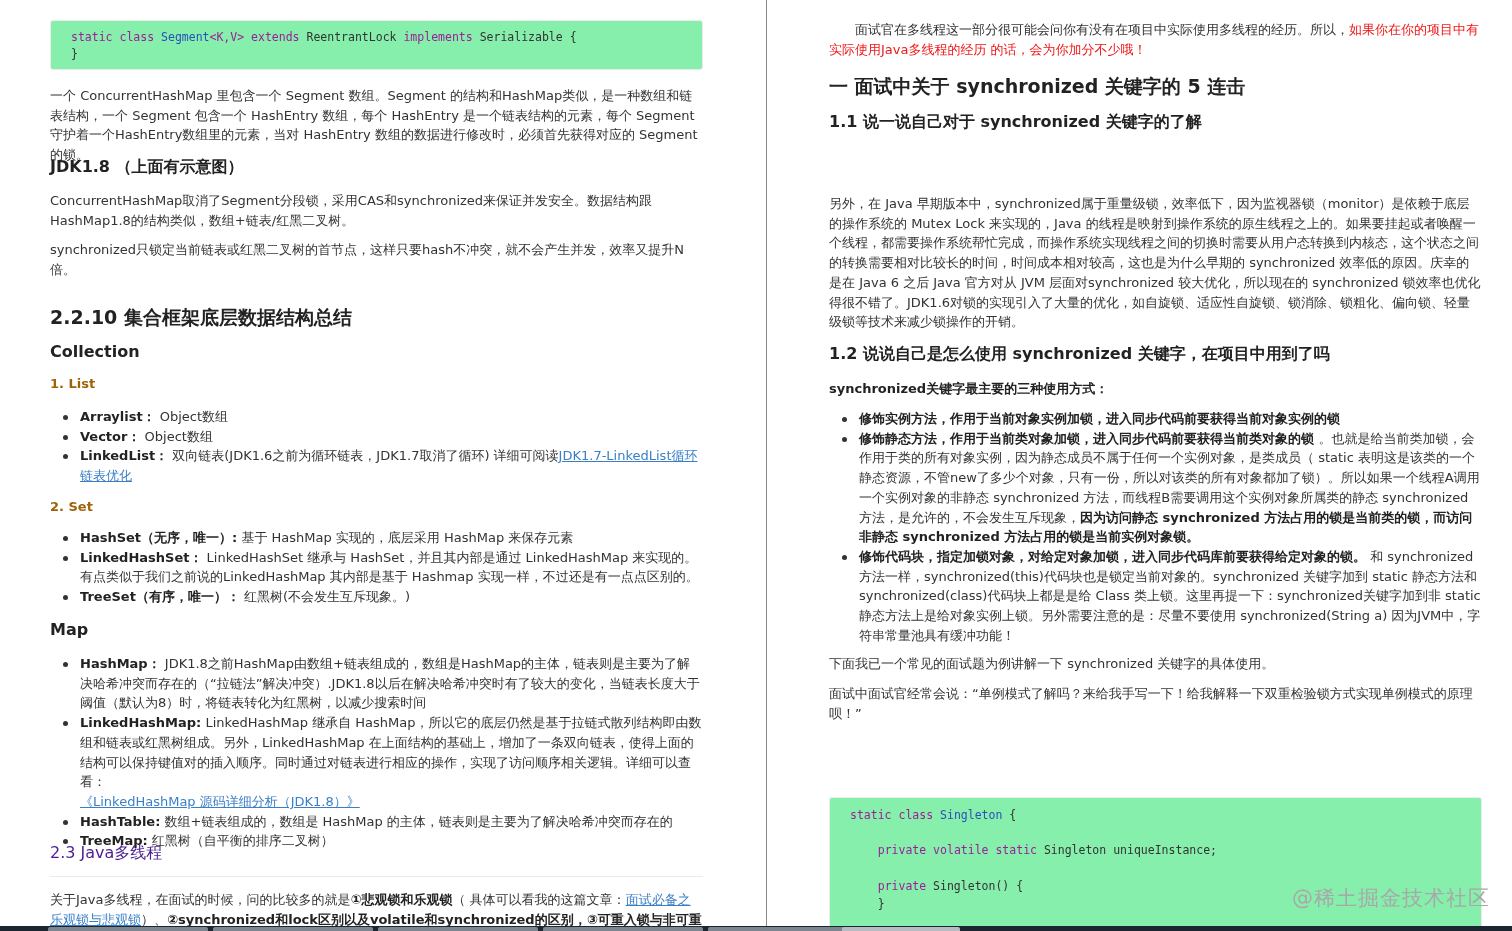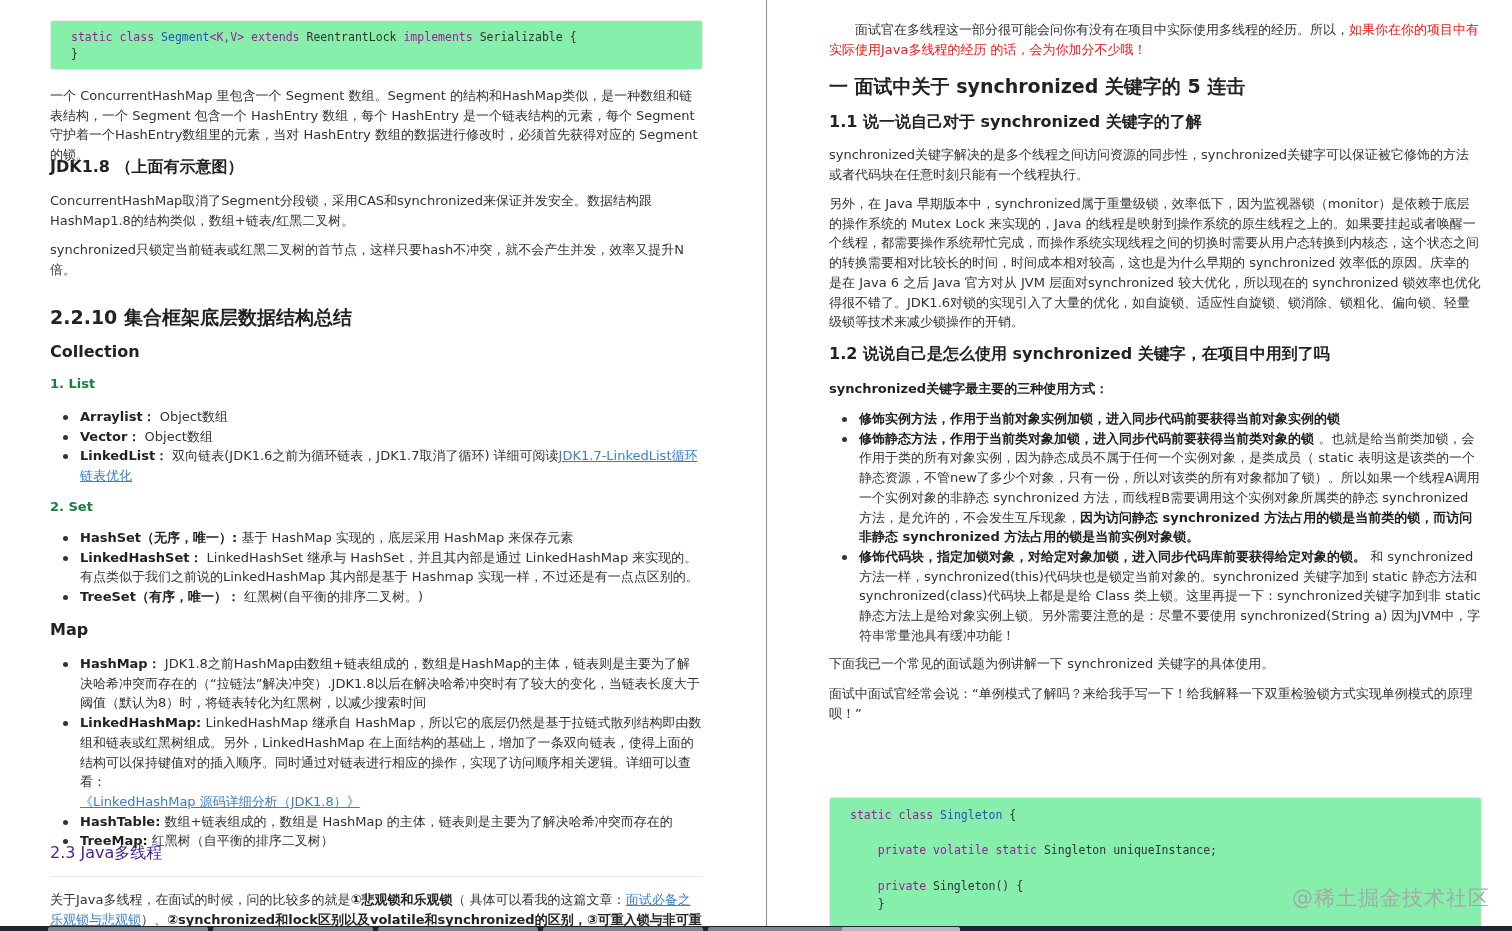--- a/index.html
+++ b/index.html
@@ -20,21 +20,21 @@
   b, .b { font-weight: bold; color: #222; }
   a { color: #3a7fc6; text-decoration: underline; }
   .red { color: #f01818; }
 
   .code { background: #86efac; border: 1px solid #ececec; border-radius: 3px; font-family: "DejaVu Sans Mono", "Liberation Mono", monospace; font-size: 11.5px; color: #333; white-space: pre; }
   .kw { color: #9b1e98; }
   .ty { color: #2a4fbd; }
 
   h2 { font-size: 19px; font-weight: bold; color: #222; }
   h3 { font-size: 16px; font-weight: bold; color: #222; }
-  h4 { font-size: 13px; font-weight: bold; color: #15803d; }
+  h4 { font-size: 13px; font-weight: bold; color: #a16207; }
   h1.big { font-size: 16px; font-weight: normal; color: #4c1d95; }
 
   ul { list-style: none; }
   ul li { position: relative; padding-left: 30px; }
   ul li::before { content: ""; position: absolute; left: 13px; top: 8px; width: 5px; height: 5px; border-radius: 50%; background: #333; }
 
   .hr { height: 1px; background: #eaeaea; }
 
   .watermark { position: absolute; right: 22px; top: 884px; font-size: 21px; color: #a8a8a8; letter-spacing: 1px; }
 
@@ -63,21 +63,21 @@
   <ul class="col" style="top:407px;">
     <li><b>Arraylist：</b><span> Object数组</span></li>
     <li><b>Vector：</b><span> Object数组</span></li>
     <li><b>LinkedList：</b><span> 双向链表(JDK1.6之前为循环链表，JDK1.7取消了循环) 详细可阅读</span><a>JDK1.7-LinkedList循环链表优化</a></li>
   </ul>
 
   <h4 class="col" style="top:499px;">2. Set</h4>
   <ul class="col" style="top:528px;">
     <li><b>HashSet（无序，唯一）:</b><span> 基于 HashMap 实现的，底层采用 HashMap 来保存元素</span></li>
     <li><b>LinkedHashSet：</b><span> LinkedHashSet 继承与 HashSet，并且其内部是通过 LinkedHashMap 来实现的。有点类似于我们之前说的LinkedHashMap 其内部是基于 Hashmap 实现一样，不过还是有一点点区别的。</span></li>
-    <li><b>TreeSet（有序，唯一）：</b><span> 红黑树(自平衡的排序二叉树。)</span></li>
+    <li><b>TreeSet（有序，唯一）：</b><span> 红黑树(不会发生互斥现象。)</span></li>
   </ul>
 
   <h3 class="col" style="top:620px;">Map</h3>
   <ul class="col" style="top:654px;">
     <li><b>HashMap：</b><span> JDK1.8之前HashMap由数组+链表组成的，数组是HashMap的主体，链表则是主要为了解决哈希冲突而存在的（“拉链法”解决冲突）.JDK1.8以后在解决哈希冲突时有了较大的变化，当链表长度大于阈值（默认为8）时，将链表转化为红黑树，以减少搜索时间</span></li>
     <li><b>LinkedHashMap:</b><span> LinkedHashMap 继承自 HashMap，所以它的底层仍然是基于拉链式散列结构即由数组和链表或红黑树组成。另外，LinkedHashMap 在上面结构的基础上，增加了一条双向链表，使得上面的结构可以保持键值对的插入顺序。同时通过对链表进行相应的操作，实现了访问顺序相关逻辑。详细可以查看：</span><br><a>《LinkedHashMap 源码详细分析（JDK1.8）》</a></li>
     <li><b>HashTable:</b><span> 数组+链表组成的，数组是 HashMap 的主体，链表则是主要为了解决哈希冲突而存在的</span></li>
     <li><b>TreeMap:</b><span> 红黑树（自平衡的排序二叉树）</span></li>
   </ul>
 
@@ -89,21 +89,20 @@
 
 <div class="divider"></div>
 
 <div class="page page-right">
 
   <p class="col" style="top:20px; text-indent:26px;"><span>面试官在多线程这一部分很可能会问你有没有在项目中实际使用多线程的经历。所以，</span><span class="red">如果你在你的项目中有实际使用Java多线程的经历 的话，会为你加分不少哦！</span></p>
 
   <h2 class="col" style="top:74px;">一 面试中关于 synchronized 关键字的 5 连击</h2>
   <h3 class="col" style="top:112px;">1.1 说一说自己对于 synchronized 关键字的了解</h3>
 
-  <p class="col" style="top:145px;">synchronized关键字解决的是多个线程之间访问资源的同步性，synchronized关键字可以保证被它修饰的方法或者代码块在任意时刻只能有一个线程执行。</p>
   <p class="col" style="top:194px;">另外，在 Java 早期版本中，synchronized属于重量级锁，效率低下，因为监视器锁（monitor）是依赖于底层的操作系统的 Mutex Lock 来实现的，Java 的线程是映射到操作系统的原生线程之上的。如果要挂起或者唤醒一个线程，都需要操作系统帮忙完成，而操作系统实现线程之间的切换时需要从用户态转换到内核态，这个状态之间的转换需要相对比较长的时间，时间成本相对较高，这也是为什么早期的 synchronized 效率低的原因。庆幸的是在 Java 6 之后 Java 官方对从 JVM 层面对synchronized 较大优化，所以现在的 synchronized 锁效率也优化得很不错了。JDK1.6对锁的实现引入了大量的优化，如自旋锁、适应性自旋锁、锁消除、锁粗化、偏向锁、轻量级锁等技术来减少锁操作的开销。</p>
 
   <h3 class="col" style="top:344px;">1.2 说说自己是怎么使用 synchronized 关键字，在项目中用到了吗</h3>
 
   <p class="col b" style="top:379px;">synchronized关键字最主要的三种使用方式：</p>
 
   <ul class="col" style="top:409px;">
     <li><b>修饰实例方法，作用于当前对象实例加锁，进入同步代码前要获得当前对象实例的锁</b></li>
     <li><b>修饰静态方法，作用于当前类对象加锁，进入同步代码前要获得当前类对象的锁 </b><span>。也就是给当前类加锁，会作用于类的所有对象实例，因为静态成员不属于任何一个实例对象，是类成员（ static 表明这是该类的一个静态资源，不管new了多少个对象，只有一份，所以对该类的所有对象都加了锁）。所以如果一个线程A调用一个实例对象的非静态 synchronized 方法，而线程B需要调用这个实例对象所属类的静态 synchronized 方法，是允许的，不会发生互斥现象，</span><b>因为访问静态 synchronized 方法占用的锁是当前类的锁，而访问非静态 synchronized 方法占用的锁是当前实例对象锁。</b></li>
     <li><b>修饰代码块，指定加锁对象，对给定对象加锁，进入同步代码库前要获得给定对象的锁。</b><span> 和 synchronized 方法一样，synchronized(this)代码块也是锁定当前对象的。synchronized 关键字加到 static 静态方法和 synchronized(class)代码块上都是是给 Class 类上锁。这里再提一下：synchronized关键字加到非 static 静态方法上是给对象实例上锁。另外需要注意的是：尽量不要使用 synchronized(String a) 因为JVM中，字符串常量池具有缓冲功能！</span></li>

